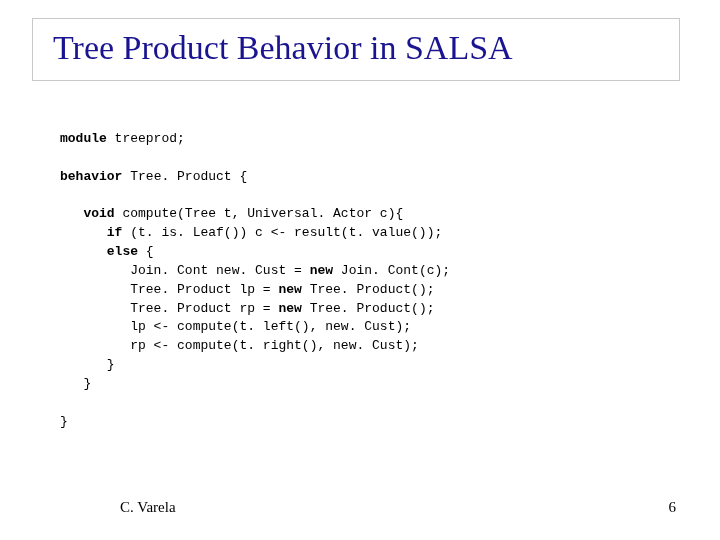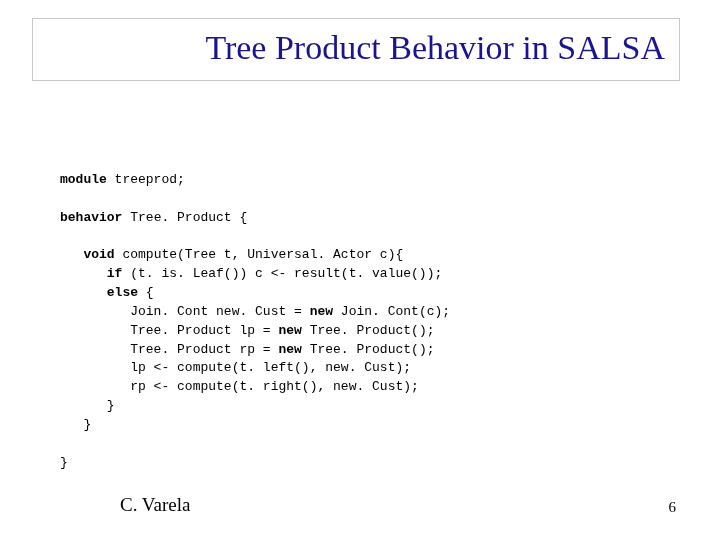--- a/index.html
+++ b/index.html
@@ -18,45 +18,44 @@
     height: 540px;
     box-sizing: border-box;
   }
   .title-box {
     position: absolute;
     top: 18px;
     left: 32px;
     right: 40px;
     border: 1px solid #c8c8c8;
     padding: 10px 14px 14px 20px;
-    text-align: right;
+    text-align: left;
   }
   .title-text {
     font-size: 34px;
     color: #1a1490;
     line-height: 1.1;
   }
   .code-block {
     position: absolute;
     top: 130px;
     left: 60px;
     right: 60px;
     font-family: "Courier New", Courier, monospace;
     font-size: 13px;
     line-height: 1.45;
     white-space: pre;
     color: #000000;
-    margin-top: 41px;
   }
   .kw { font-weight: bold; }
   .footer-author {
     position: absolute;
     bottom: 24px;
     left: 120px;
-    font-size: 19px;
+    font-size: 15px;
   }
   .footer-page {
     position: absolute;
     bottom: 24px;
     right: 44px;
     font-size: 15px;
   }
 </style>
 </head>
 <body>

